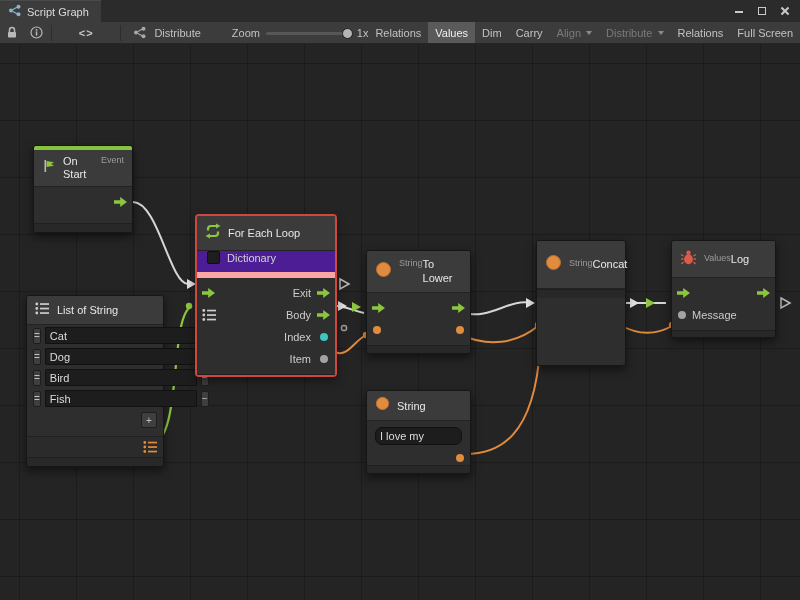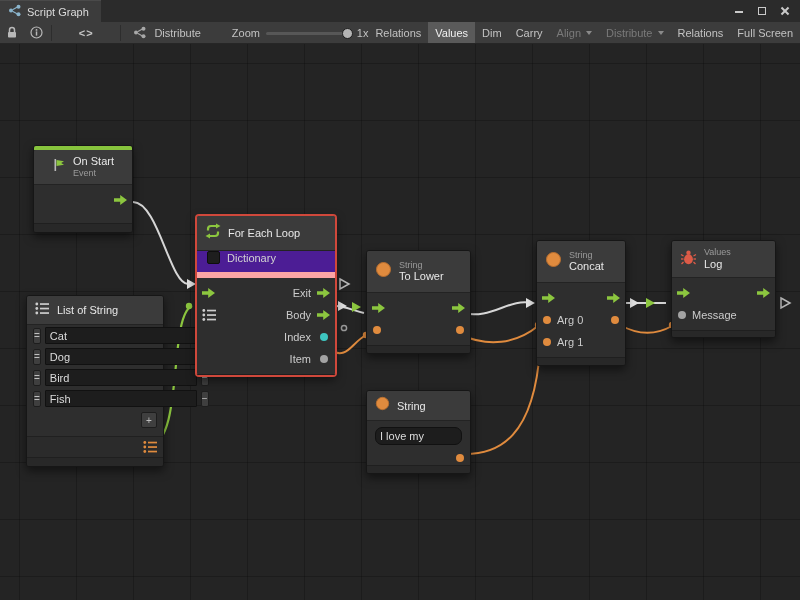--- a/index.html
+++ b/index.html
@@ -54,21 +54,21 @@
   .dot-hollow { fill:none; stroke:#9b9b9b; stroke-width:1.5; }
   .dot-o { fill:#e08b3e; } .dot-g { fill:#8cc63f; }
 
   
   .node { position:absolute; z-index:2; background:#2e2e2e; border:1px solid #161616; border-radius:3px;
           box-shadow:0 4px 10px rgba(0,0,0,0.5); color:#d8d8d8; display:flex; flex-direction:column; }
   .node.selected { border-color:#d0483b; box-shadow:0 0 0 1px #d0483b, 0 4px 10px rgba(0,0,0,0.5); }
   .event-strip { height:4px; background:#87c43d; border-radius:2px 2px 0 0; }
   .nheader { background:#3b3b3b; border-bottom:1px solid #232323; display:flex; align-items:center;
              gap:7px; padding:5px 8px; border-radius:2px 2px 0 0; }
-  .htext { display:flex; flex-direction:column; line-height:1.2; }
+  .htext { display:flex; flex-direction:row; line-height:1.2; }
   .cat { font-size:9px; color:#9a9a9a; }
   .ttl { font-size:11px; color:#e8e8e8; }
   .dictrow { background:#4c1d95; display:flex; align-items:flex-end; gap:7px; padding:0 8px 8px 10px;
              font-size:11px; color:#d2d2d2; border-bottom:6px solid #fca5a5; }
   .checkbox { width:13px; height:13px; background:#1e1e1e; border:1px solid #0e0e0e; border-radius:2px; cursor:pointer; }
   .nbody { flex:1; padding:4px 0; }
   .nfooter { height:9px; background:#282828; border-top:1px solid #1f1f1f; border-radius:0 0 2px 2px; }
   .prow { height:22px; position:relative; }
   .p-l { position:absolute; left:5px; top:50%; transform:translateY(-50%); display:flex; cursor:crosshair; }
   .p-r { position:absolute; right:5px; top:50%; transform:translateY(-50%); display:flex; cursor:crosshair; }
@@ -390,49 +390,20 @@
         <span>
           <svg width="17" height="17" viewBox="0 0 17 17">
               <circle cx="8.5" cy="8.5" r="7" fill="#e08b3e" stroke="#b96f2f" stroke-width="1"></circle>
             </svg>
         </span>
         <span class="htext">
           <span class="cat">String</span>
           <span class="ttl">Concat</span>
         </span>
       </div>
-      <div class="nbody">
-        <div class="prow">
-          <span class="p-l">
-            <svg width="13" height="10" viewBox="0 0 13 10">
-                <path d="M0 3.2 h6.2 V0 L13 5 L6.2 10 V6.8 H0 Z" fill="#8cc63f"></path>
-              </svg>
-          </span>
-          <span class="p-r">
-            <svg width="13" height="10" viewBox="0 0 13 10">
-                <path d="M0 3.2 h6.2 V0 L13 5 L6.2 10 V6.8 H0 Z" fill="#8cc63f"></path>
-              </svg>
-          </span>
-        </div>
-        <div class="prow">
-          <span class="p-l" style="left:6px;">
-              <span class="dot orange"></span>
-            </span>
-          <span class="lbl-l">Arg 0</span>
-          <span class="p-r" style="right:6px;">
-              <span class="dot orange"></span>
-            </span>
-        </div>
-        <div class="prow">
-          <span class="p-l" style="left:6px;">
-              <span class="dot orange"></span>
-            </span>
-          <span class="lbl-l">Arg 1</span>
-        </div>
-      </div>
       <div class="nfooter"></div>
     </div>
 
     <div class="node" style="left:671px; top:196px; width:105px; height:98px;">
       <div class="nheader" style="height:48px;">
         <span>
           <svg width="17" height="17" viewBox="0 0 17 17">
               <g stroke="#dd5b47" stroke-width="1.3">
                 <line x1="3.5" y1="7" x2="1" y2="5.5"></line>
                 <line x1="3.5" y1="10" x2="1" y2="10"></line>

